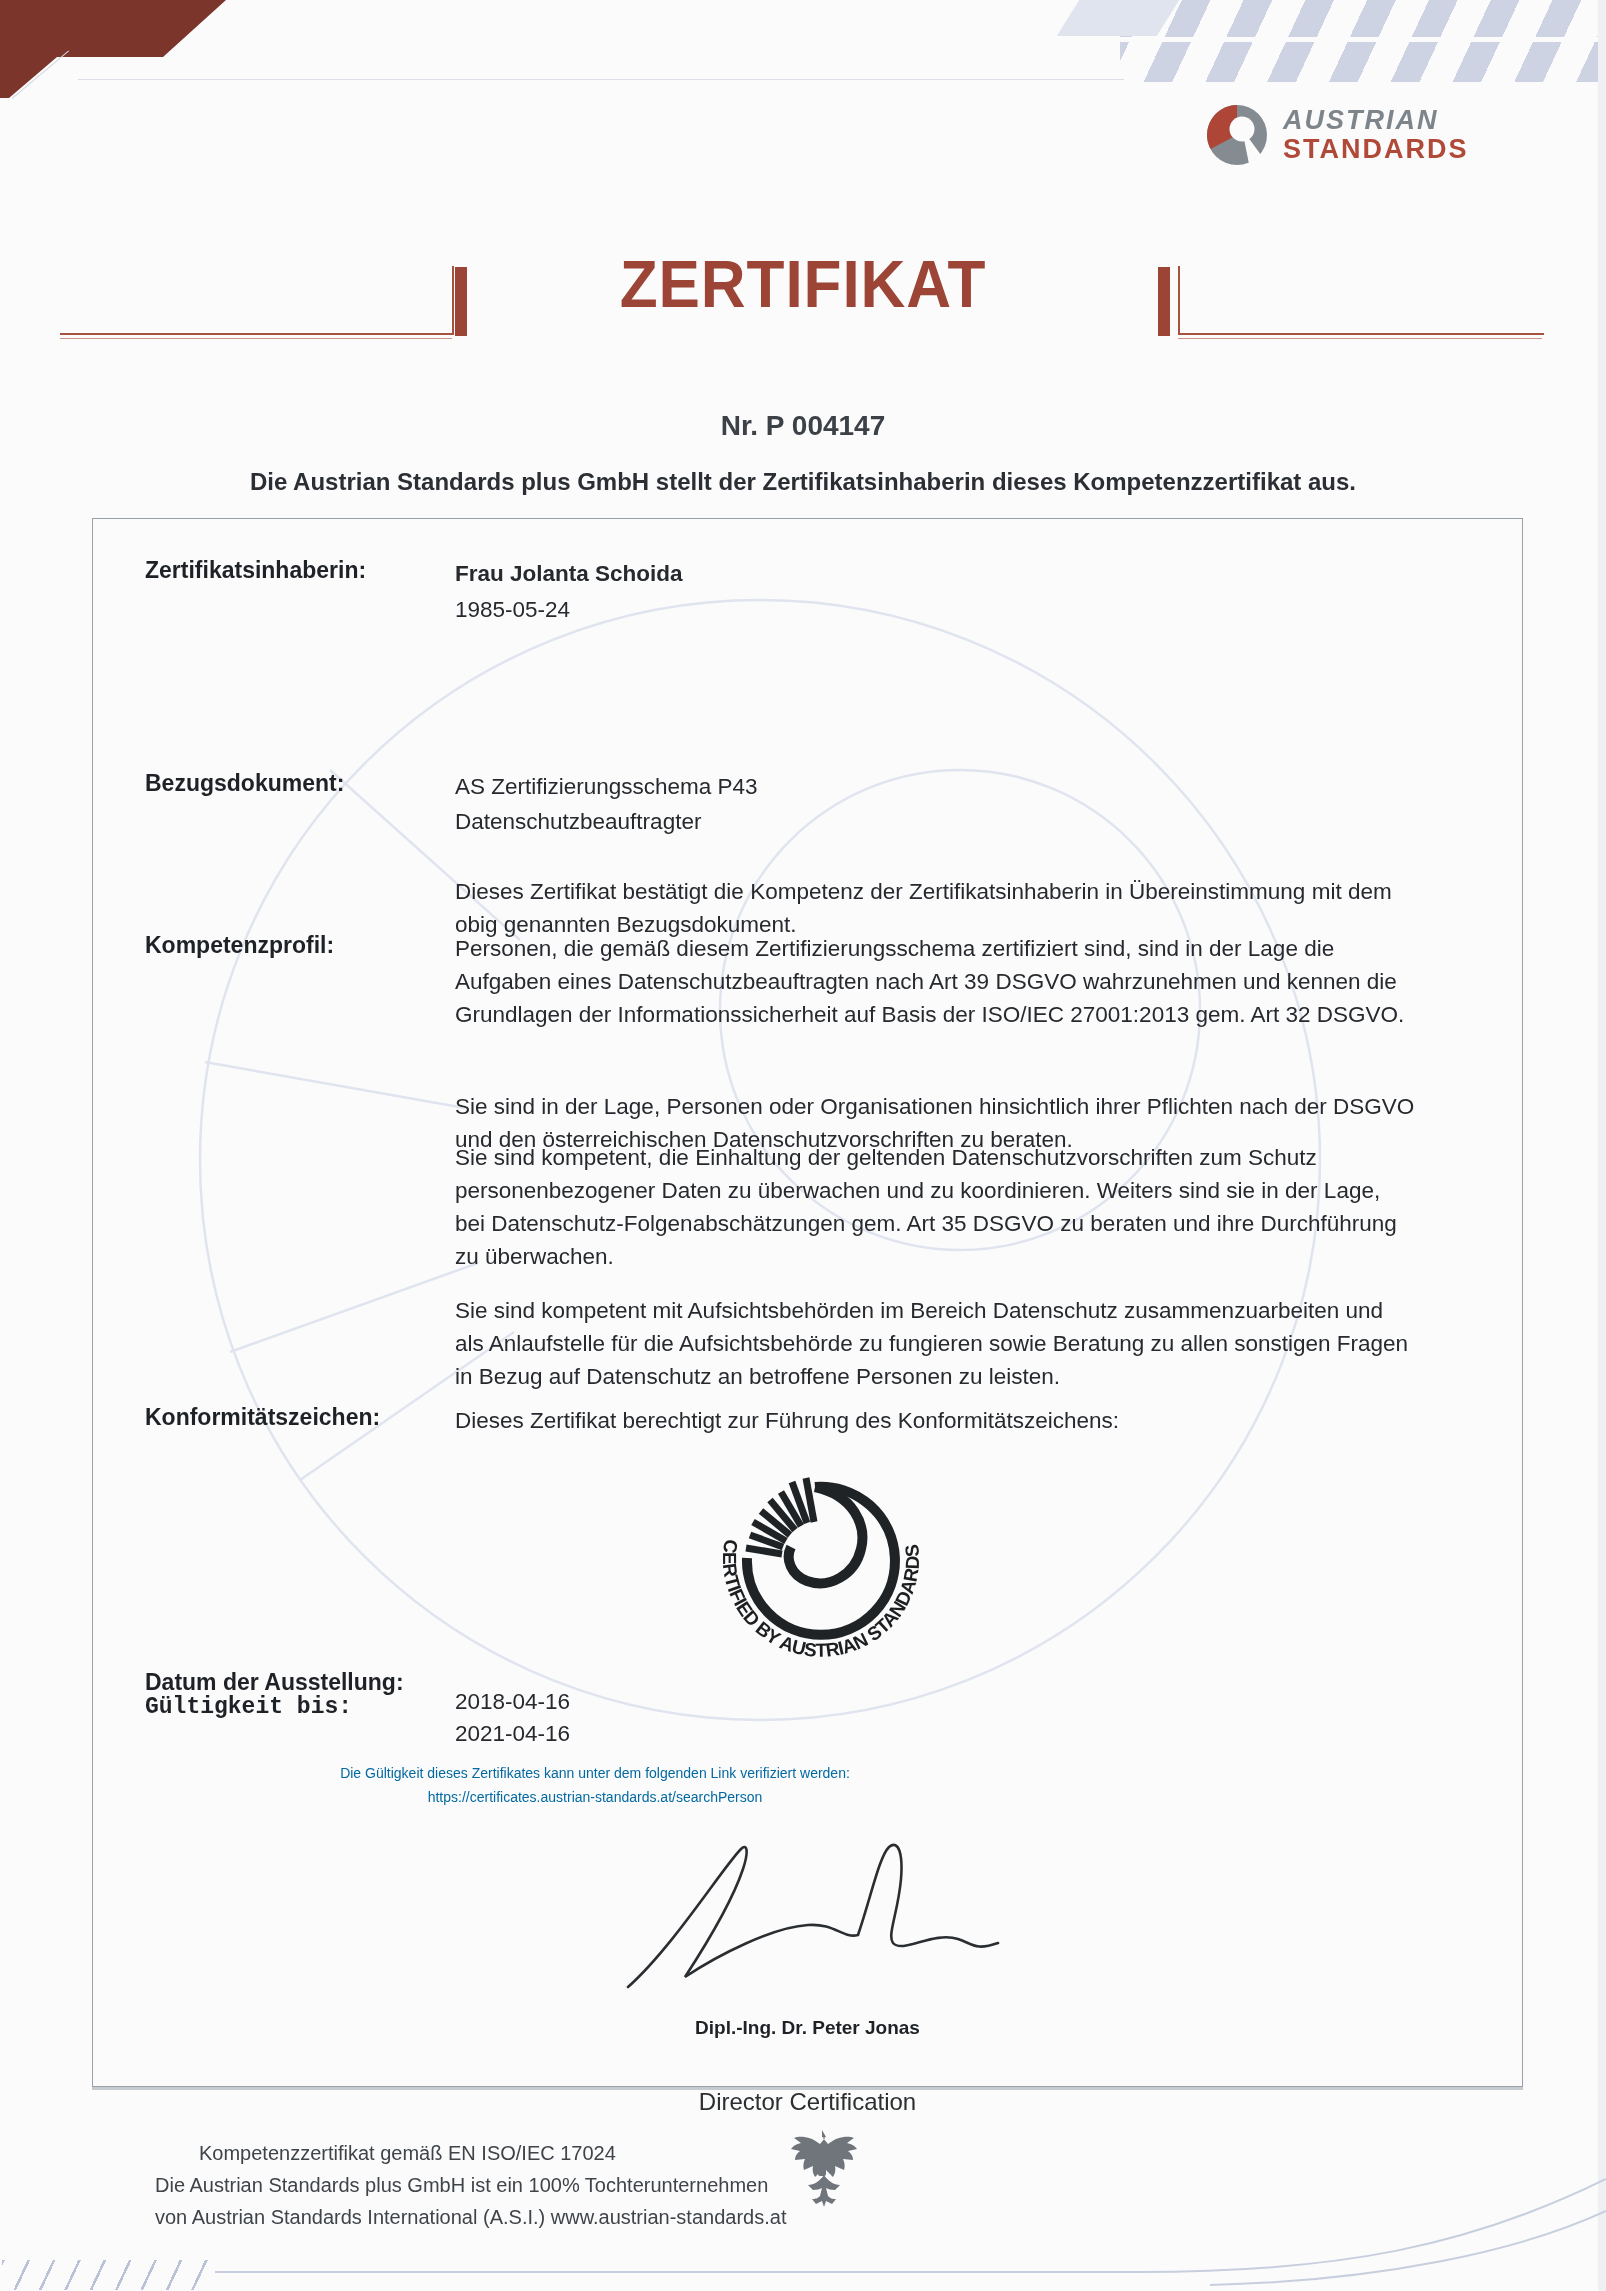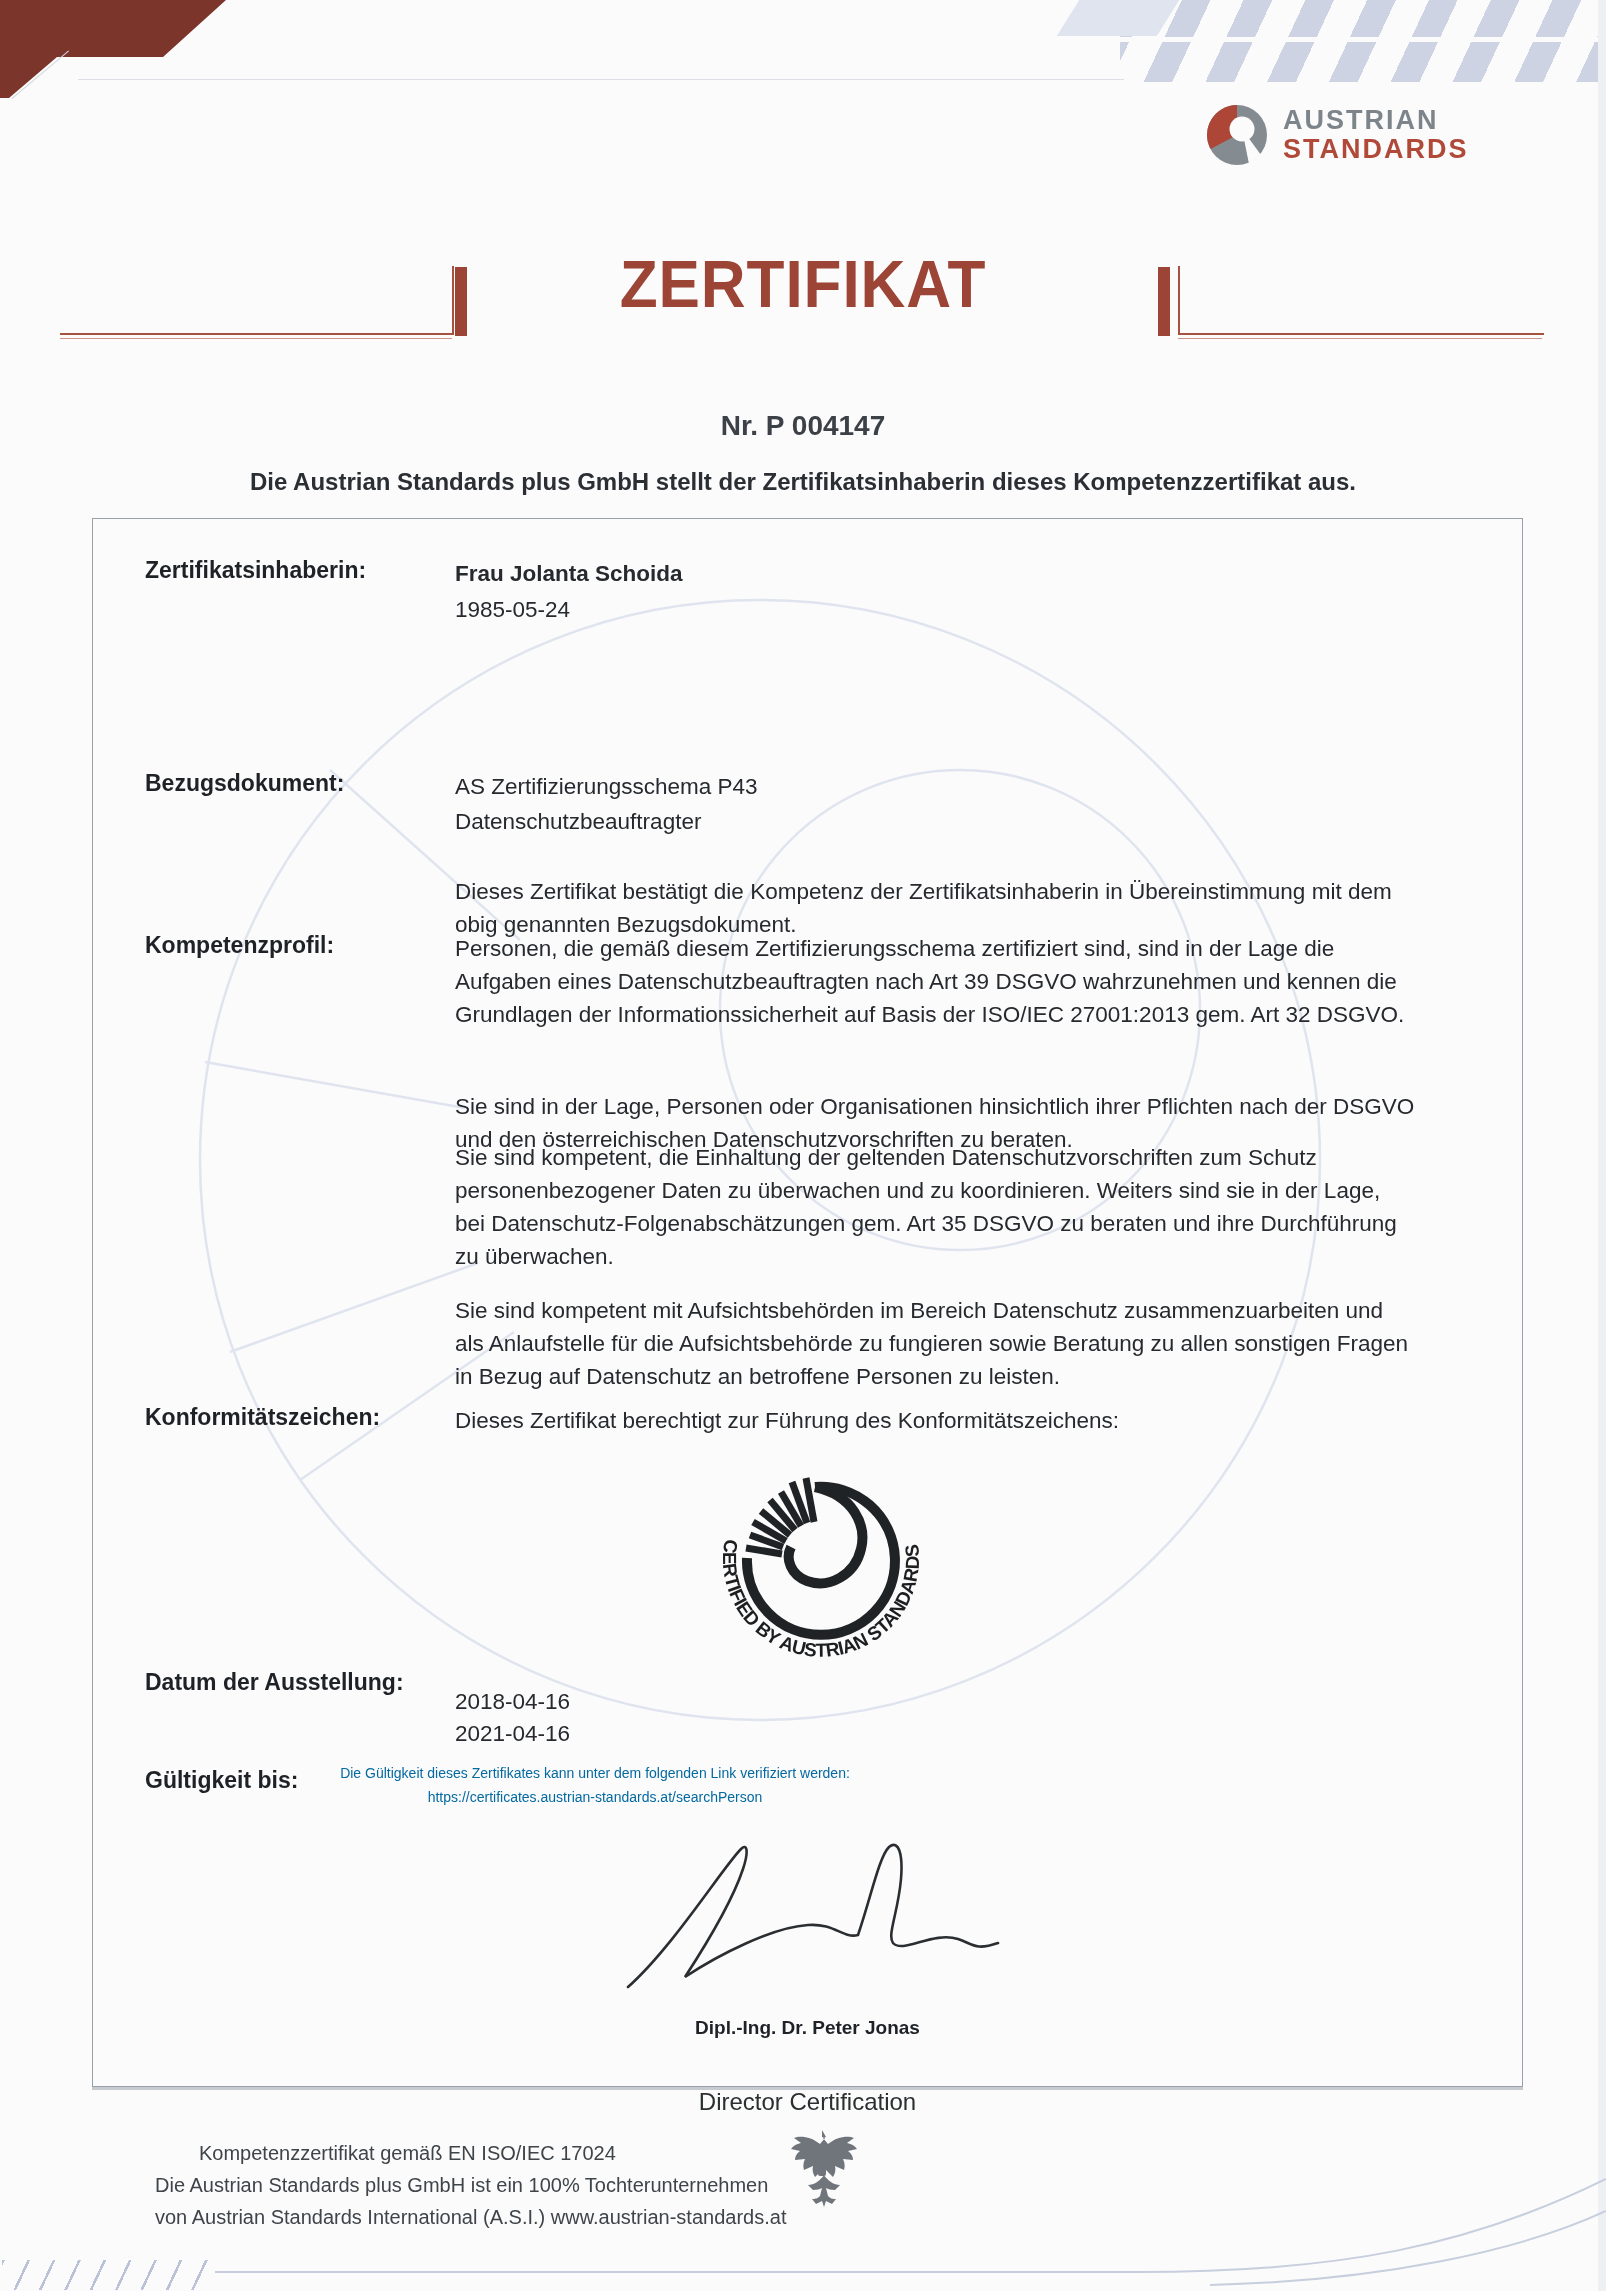--- a/index.html
+++ b/index.html
@@ -13,21 +13,21 @@
   .echo-line{left:78px;top:79px;width:1046px;height:1px;background:#dcdfe7;}
   .echo-diag{left:12px;top:98px;width:74px;height:1px;background:#d4d8e0;transform:rotate(-40deg);transform-origin:left center;}
   .stripes{left:1120px;top:0;width:486px;height:82px;
     background:repeating-linear-gradient(115deg,#cdd3e2 0 26px,rgba(0,0,0,0) 26px 56px);}
   .stripes-gap{left:1112px;top:37px;width:494px;height:5px;background:#fbfbfc;}
   .stripes-lead{left:1068px;top:0;width:100px;height:36px;background:#dfe4ef;transform:skewX(-32deg);}
   .right-band{right:0;top:0;width:8px;height:100%;background:#eef0f3;}
   
   .brand{left:1205px;top:103px;display:flex;align-items:center;gap:14px;}
   .brand-text{font-weight:bold;font-size:27px;letter-spacing:2px;line-height:29px;}
-  .brand-text .l1{color:#7d858b;}
+  .brand-text .l1{color:#7d858b;font-style:italic;}
   .brand-text .l2{color:#b04938;}
   
   .title{left:0;right:0;top:246px;text-align:center;font-size:66px;font-weight:bold;
          color:#9c4536;letter-spacing:1px;transform:scaleX(.94);}
   .tbar{top:267px;width:12px;height:69px;background:#9c4536;}
   .tline-l{left:60px;top:266px;width:392px;height:67px;border-right:2px solid #a6523f;border-bottom:2px solid #a6523f;}
   .tline-l2{left:60px;top:338px;width:392px;height:1px;background:#cf9488;}
   .tline-r{left:1178px;top:266px;width:364px;height:67px;border-left:2px solid #a6523f;border-bottom:2px solid #a6523f;}
   .tline-r2{left:1178px;top:338px;width:364px;height:1px;background:#cf9488;}
   .cert-no{left:0;right:0;top:410px;text-align:center;font-size:28px;font-weight:bold;color:#3c4147;}
@@ -133,21 +133,21 @@
           <line x1="85" y1="104" x2="52" y2="85"></line>
           <line x1="82" y1="110" x2="49" y2="98"></line>
           <line x1="81" y1="117" x2="45" y2="111"></line>
         </g>
       </g>
     </svg>
 
     <div class="lbl" style="top:1150px;">Datum der Ausstellung:</div>
     <div class="val" style="top:1150px;margin-top:16px;">2018-04-16</div>
 
-    <div class="lbl" style="top:1248px;">Gültigkeit bis:</div>
+    <div class="lbl" style="top:1175px;font-family:Liberation Mono, monospace;">Gültigkeit bis:</div>
     <div class="val" style="top:1198px;">2021-04-16</div>
 
     <div class="small" style="top:1242px;">Die Gültigkeit dieses Zertifikates kann unter dem folgenden Link verifiziert werden:</div>
     <div class="small" style="top:1266px;">https://certificates.austrian-standards.at/searchPerson</div>
 
     <svg class="abs" style="left:510px;top:1308px;" width="420" height="185" viewBox="0 0 420 185">
       <path d="M 25,160 C 70,120 120,40 138,22 C 144,16 146,24 140,42 C 128,78 95,130 82,150
                C 115,128 170,100 205,98 C 232,96 240,112 255,108 C 268,70 276,30 286,20
                C 296,12 300,28 298,52 C 295,86 284,108 290,116 C 300,127 330,104 355,112
                C 370,117 372,124 395,116" fill="none" stroke="#2b2e31" stroke-width="2.6" stroke-linecap="round"></path>

